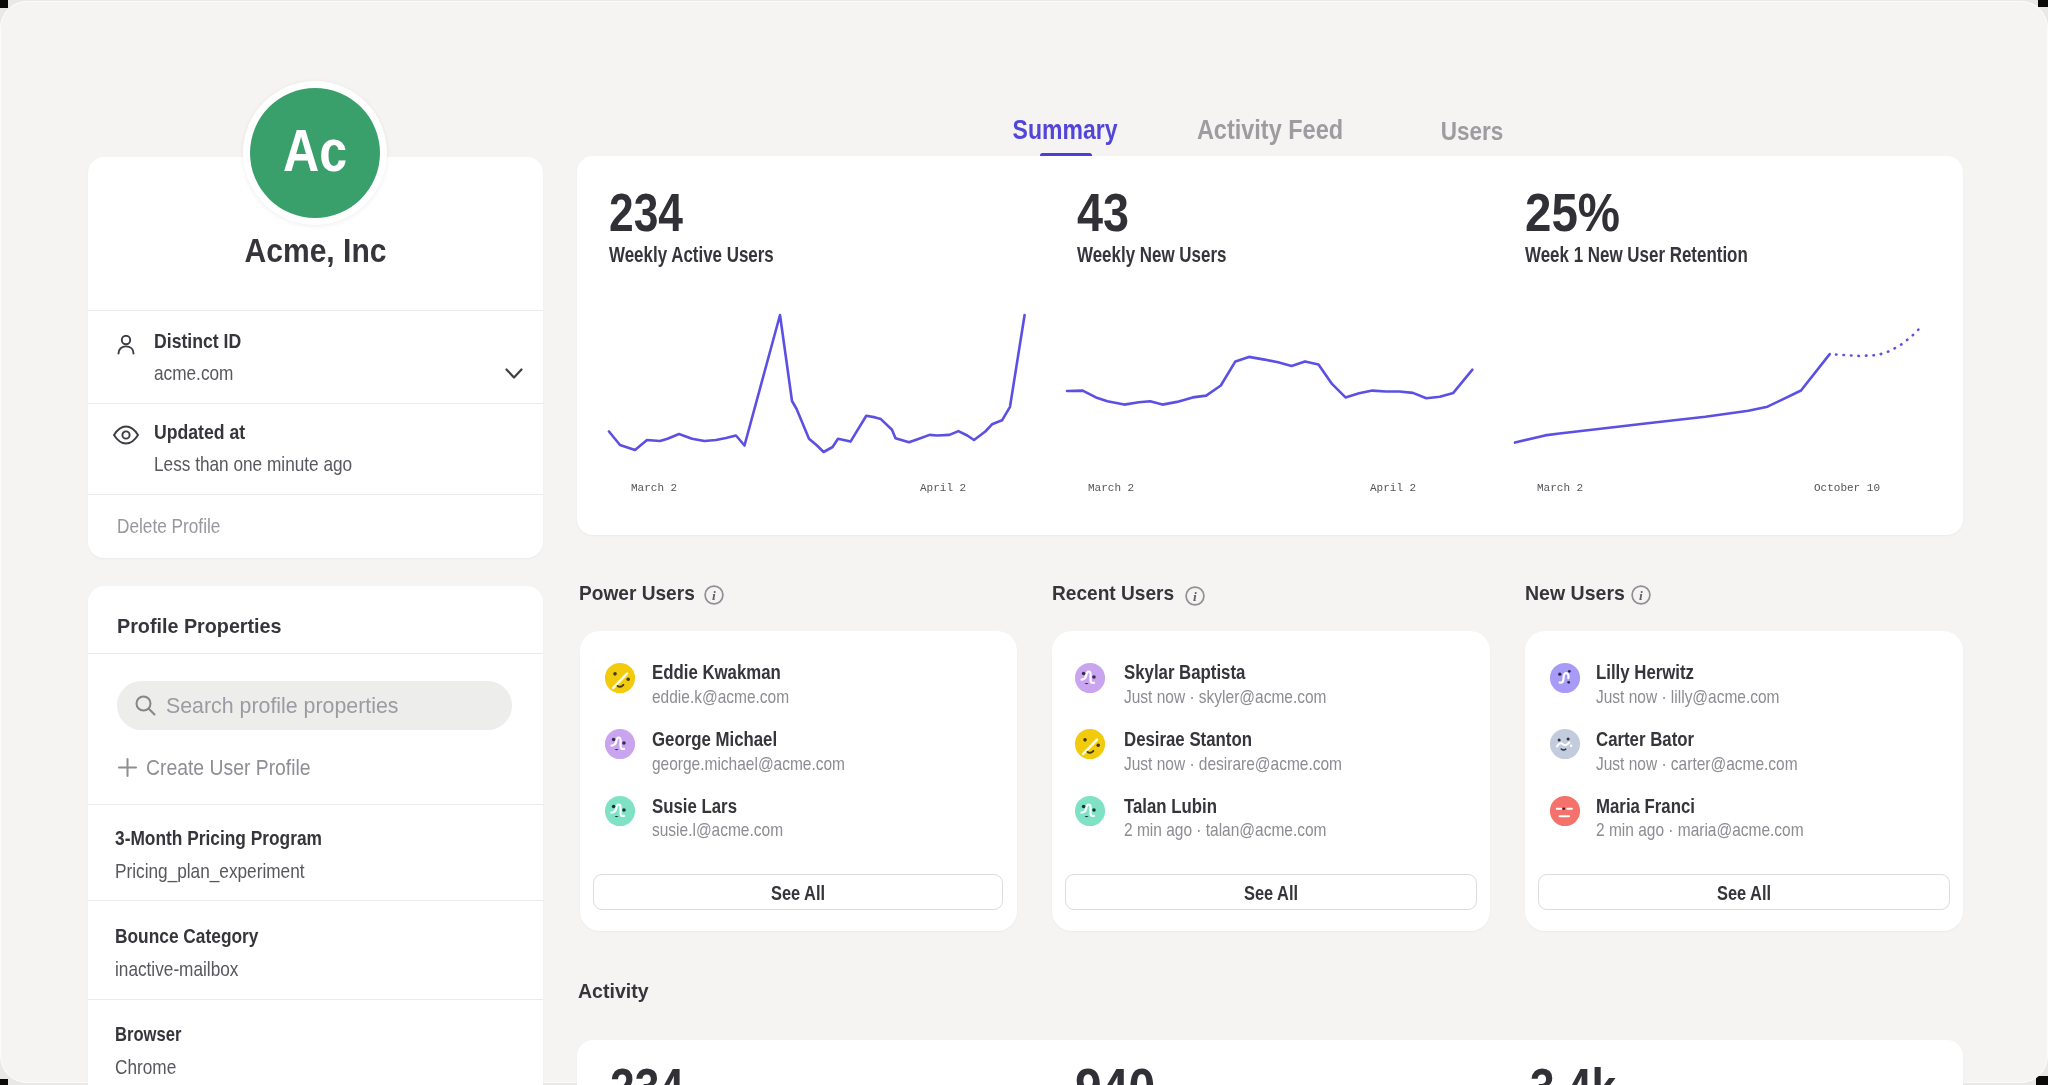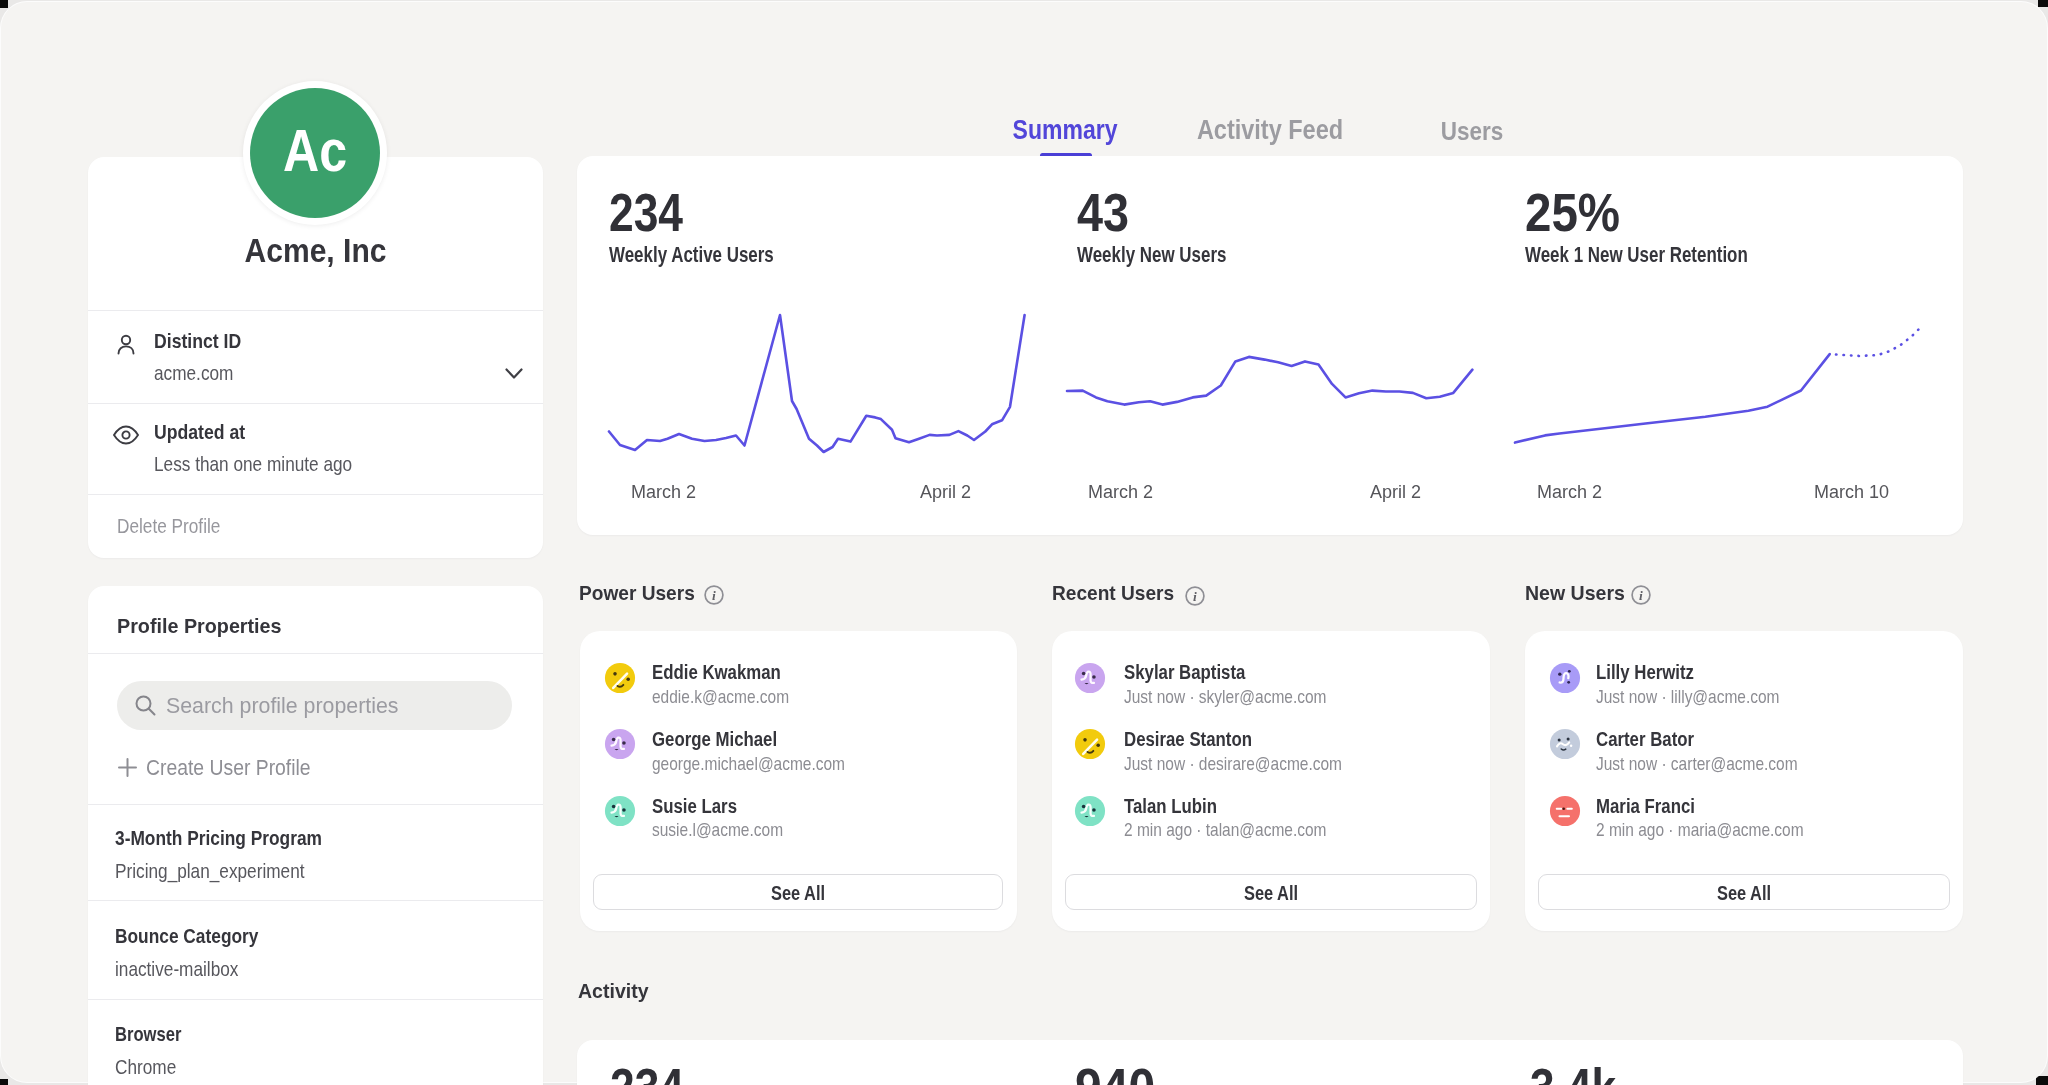--- a/index.html
+++ b/index.html
@@ -11,21 +11,21 @@
 .outer{position:absolute;inset:0;background:#e9e8e7}
 .csq{position:absolute;background:#0a0a0a}
 .win{position:absolute;left:1px;right:1px;top:2px;bottom:3px;background:#f5f4f2;border-radius:26px;box-shadow:0 0 0 1px rgba(255,255,255,.85)}
 .card{position:absolute;background:#fff;border-radius:16px;box-shadow:0 1px 2px rgba(30,30,40,.04)}
 .hdr{font-weight:700;color:#35353b;font-size:21px}
 .dark{color:#35353b}
 .gray{color:#8c8c92}
 .mid{color:#57575d}
 .bignum{font-weight:700;color:#303036;font-size:54px}
 .divider{position:absolute;height:1px;background:#ebebee}
-.mono{font-family:Liberation Sans, sans-serif;font-size:18px;color:#55555a}
+.mono{font-family:Liberation Mono, monospace;font-size:11px;color:#55555a}
 .ctr{display:flex;align-items:center;justify-content:center}
 </style>
 </head>
 <body>
 <div class="outer"></div>
 <div class="csq" style="left:0;top:0;width:8px;height:8px"></div>
 <div class="csq" style="right:0;top:0;width:10px;height:7px"></div>
 <div class="csq" style="left:0;bottom:0;width:8px;height:6px"></div>
 <div class="csq" style="right:0;bottom:0;width:12px;height:9px"></div>
 <div class="win"></div>
@@ -111,21 +111,21 @@
 <polyline stroke="#5b50e3" stroke-width="2.6" stroke-linejoin="round" stroke-linecap="round" points="1067,391 1082.7,390.6 1096,397.4 1107.4,401.2 1124.2,404.6 1138.8,402.3 1150.1,401.2 1162.4,404.6 1177,401.9 1192.7,397.4 1206.2,395.6 1220.8,385.5 1235.4,361.4 1248.9,356.9 1264.6,359.6 1278.1,362.3 1291.6,365.9 1305,361.4 1318.5,364.6 1332,383.9 1345.5,397.4 1359,393.3 1372.4,390.6 1385.9,391.5 1399.4,391.5 1412.9,392.9 1426.3,398.3 1439.8,396.7 1453.3,392.9 1472.4,369.7"></polyline>
 </svg>
 <div class="abs mono" style="left:1088px;top:482px">March 2</div>
 <div class="abs mono" style="left:1370px;top:482px">April 2</div>
 
 <svg class="abs" style="left:1511px;top:305px" width="415" height="155" viewBox="1511 305 415 155" fill="none">
 <polyline stroke="#5b50e3" stroke-width="2.6" stroke-linejoin="round" stroke-linecap="round" points="1515,442.6 1545,435.4 1559.4,433.5 1604.8,428.3 1645.5,423.5 1705.3,416.8 1748.4,410.8 1767.5,406.7 1801,390.5 1829.7,354.1"></polyline>
 <path stroke="#5b50e3" stroke-width="2.6" stroke-linecap="round" stroke-dasharray="0.5 7" d="M1836,354.5 L1860,356 L1878,355 L1890,351 L1902,344 L1912,336 L1922,326"></path>
 </svg>
 <div class="abs mono" style="left:1537px;top:482px">March 2</div>
-<div class="abs mono" style="left:1814px;top:482px">March 10</div>
+<div class="abs mono" style="left:1814px;top:482px">October 10</div>
 
 <div class="tx hdr" style="left:579px;top:581px;transform:scaleX(.91)">Power Users</div>
 <svg class="abs" style="left:704px;top:585px" width="20" height="20" viewBox="0 0 20 20">
       <circle cx="10" cy="10" r="8.9" fill="none" stroke="#8f8f95" stroke-width="1.7"></circle>
       <text x="10" y="14.8" text-anchor="middle" font-family="Liberation Serif,serif" font-style="italic" font-weight="bold" font-size="13.5" fill="#606066">i</text>
     </svg>
 <div class="tx hdr" style="left:1052px;top:581px;transform:scaleX(.91)">Recent Users</div>
 <svg class="abs" style="left:1185px;top:586px" width="20" height="20" viewBox="0 0 20 20">
       <circle cx="10" cy="10" r="8.9" fill="none" stroke="#8f8f95" stroke-width="1.7"></circle>
       <text x="10" y="14.8" text-anchor="middle" font-family="Liberation Serif,serif" font-style="italic" font-weight="bold" font-size="13.5" fill="#606066">i</text>

